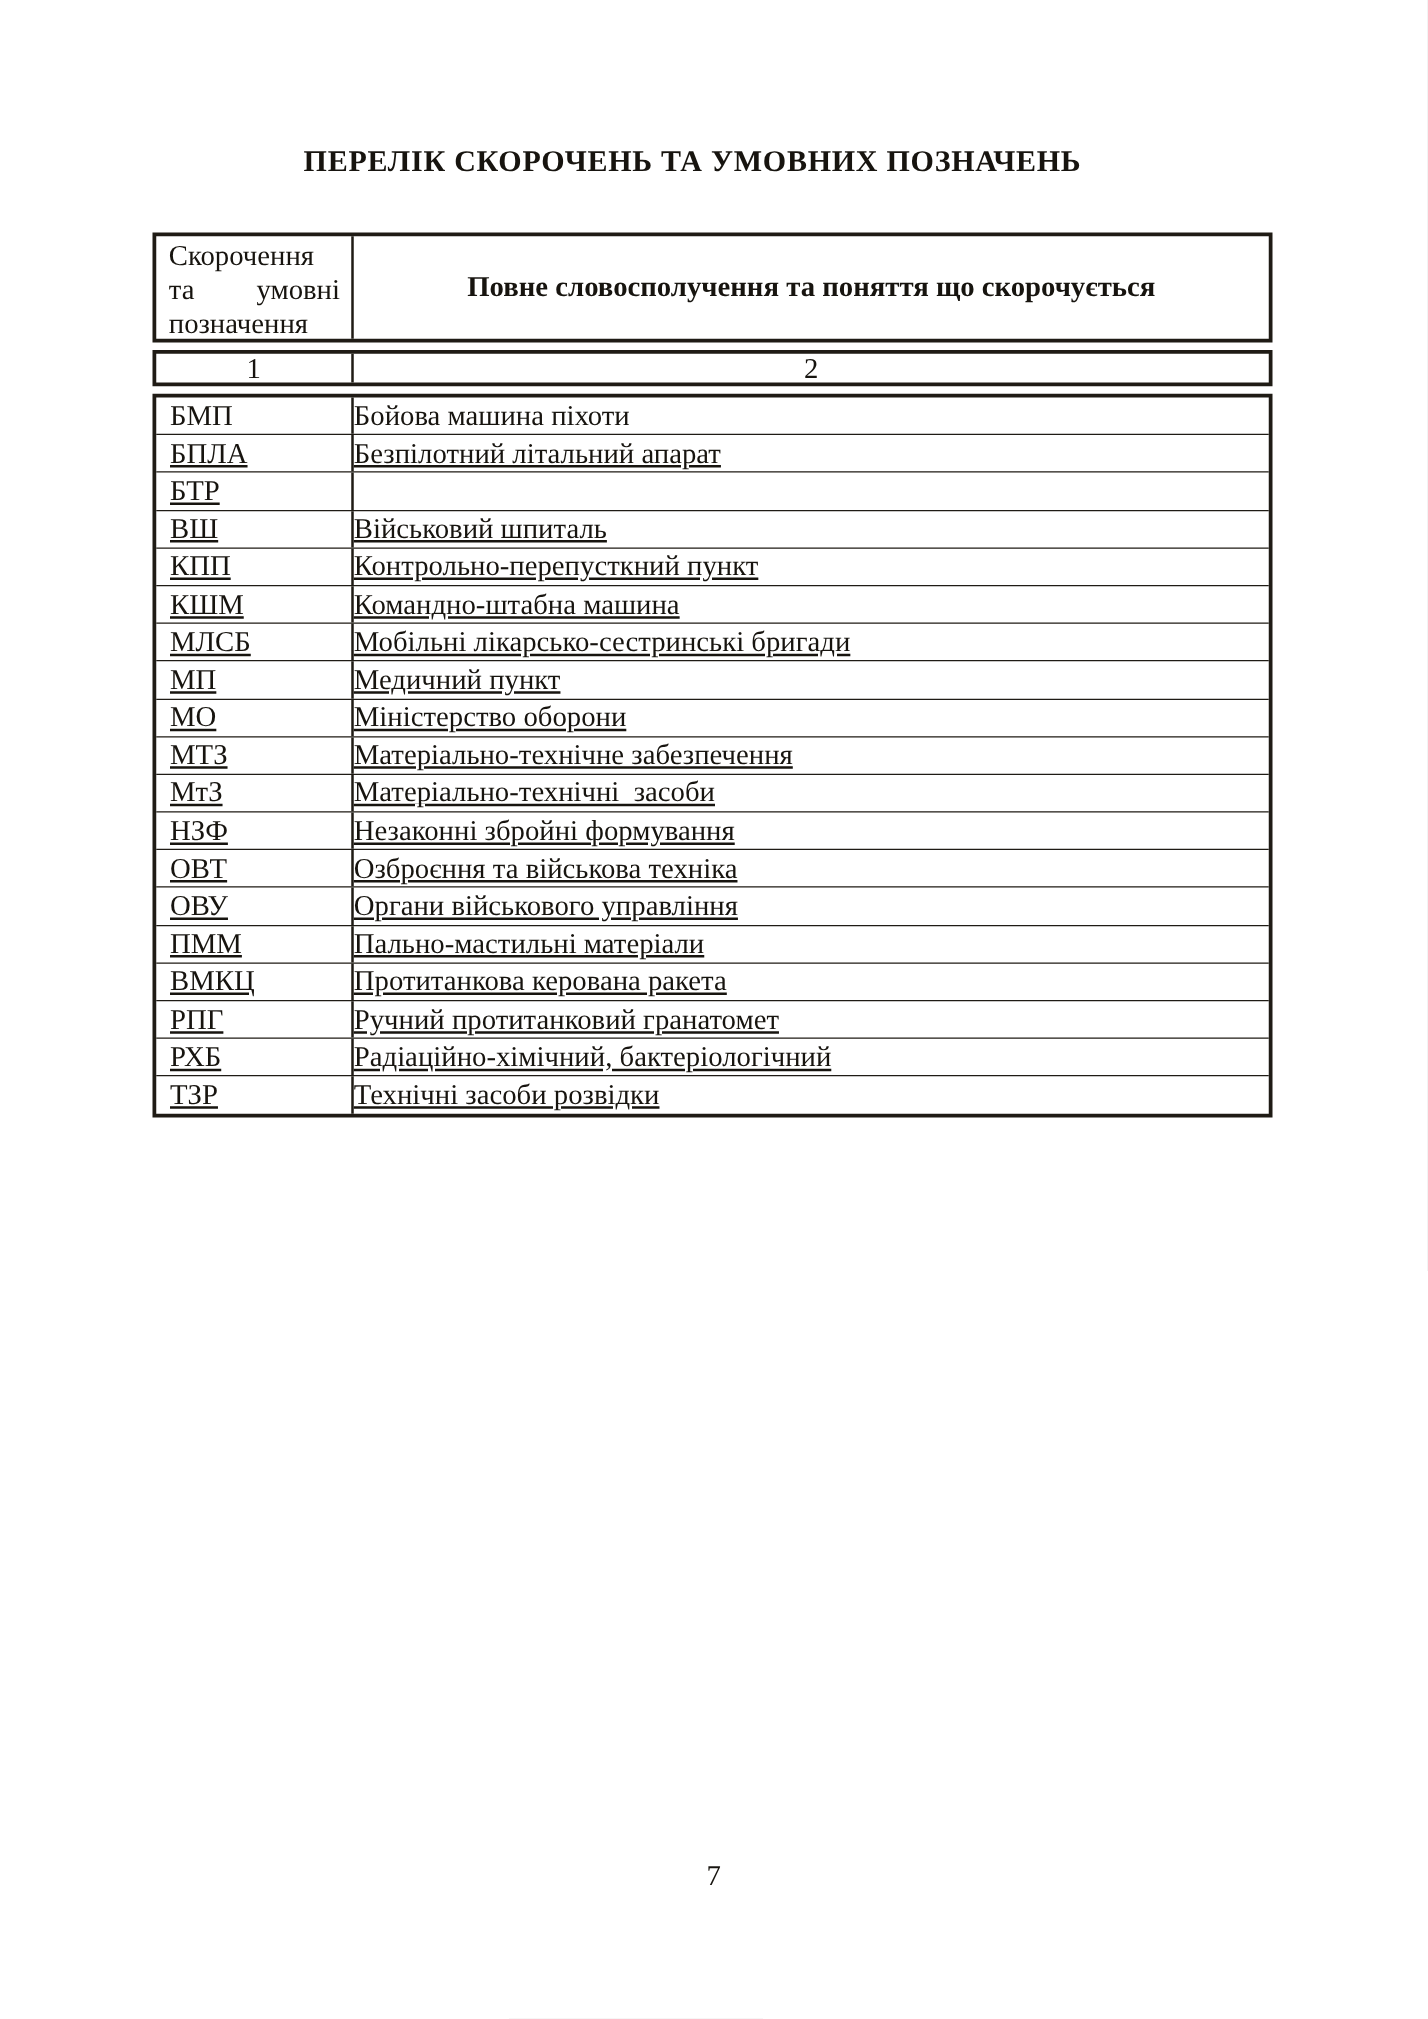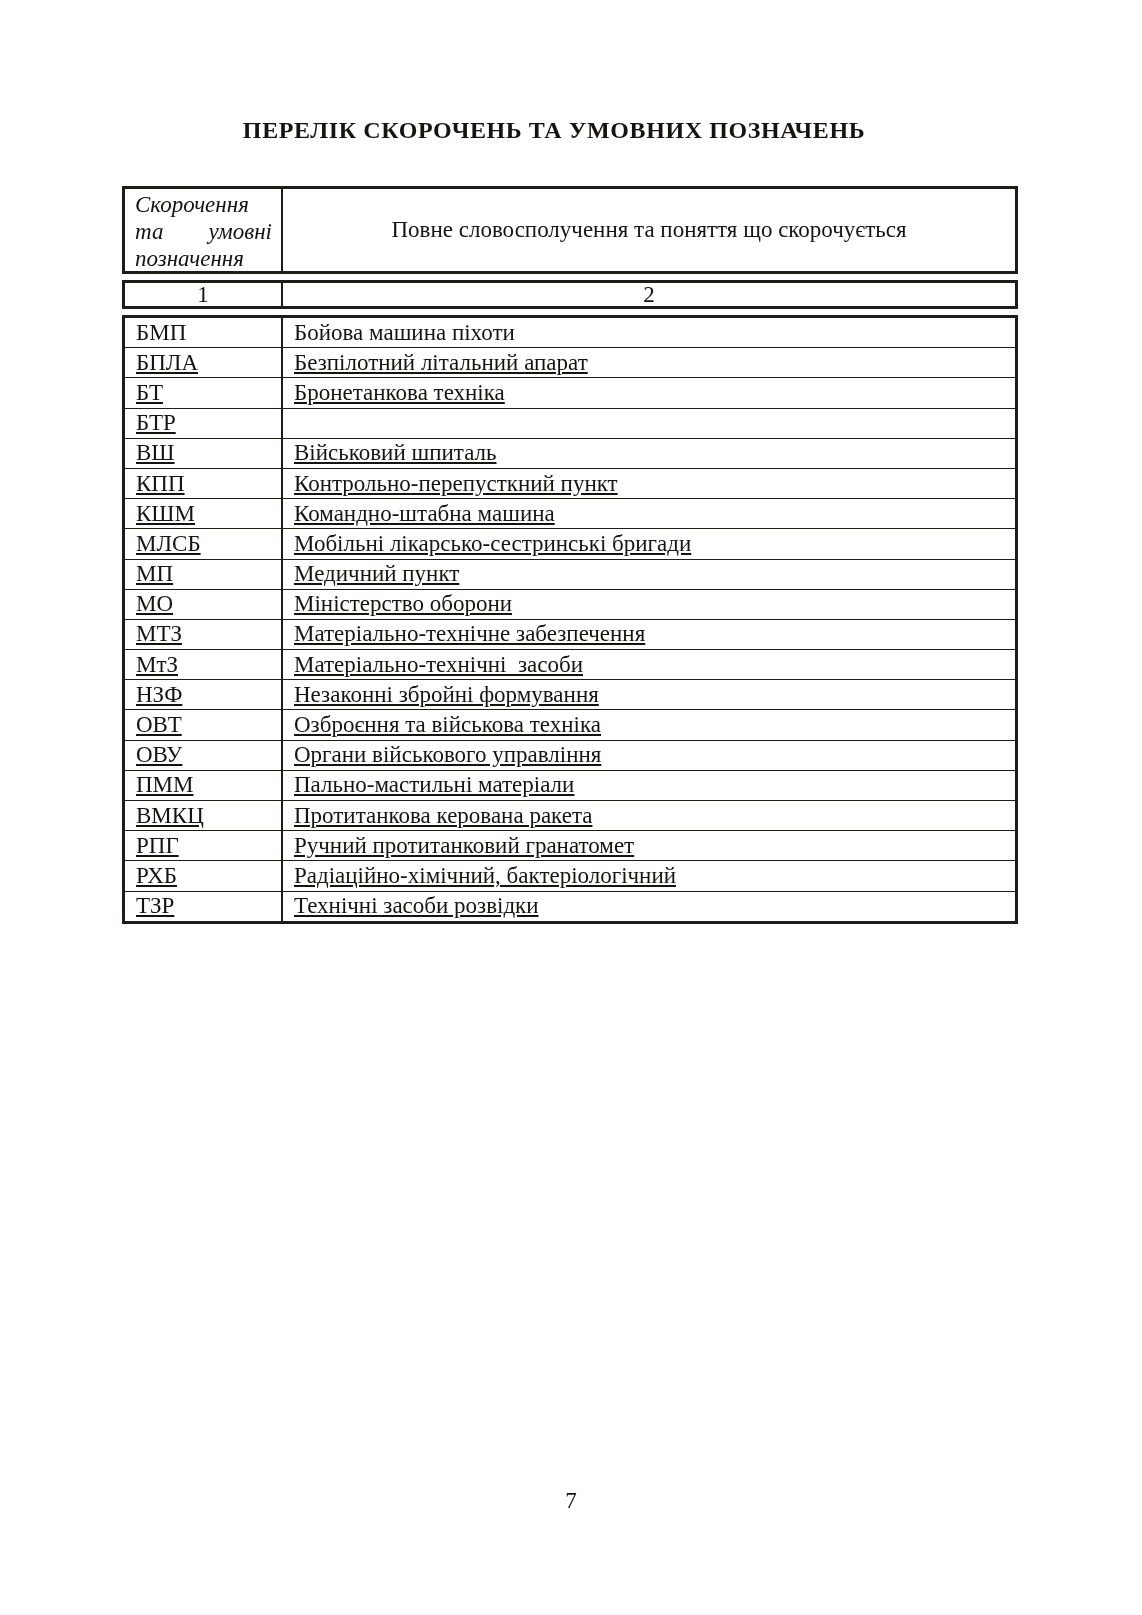--- a/index.html
+++ b/index.html
@@ -59,28 +59,28 @@
   .c1 {
     flex: 0 0 158px;
     width: 158px;
     border-right: 2px solid #1f1b15;
   }
   .c2 { flex: 1 1 auto; }
   .hdr1 {
     padding: 2px 9px 13px 10px;
     line-height: 27px;
     text-align: justify;
-    font-style: italic;
   }
   .hdr2 {
     display: flex;
     align-items: center;
     justify-content: center;
     text-align: center;
     padding: 4px 20px;
+    font-weight: bold;
   }
   .numcell {
     display: flex;
     align-items: center;
     justify-content: center;
     line-height: 21px;
   }
   .row {
     display: flex;
     height: 29.2px;
@@ -90,21 +90,20 @@
     text-decoration: underline;
   }
   .abbr-cell {
     display: flex;
     align-items: center;
     padding-left: 11px;
   }
   .full-cell {
     display: flex;
     align-items: center;
-    padding-left: 11px;
     white-space: pre-wrap;
   }
   .pageno {
     position: absolute;
     top: 1488px;
     left: 0;
     width: 1142px;
     text-align: center;
     font-size: 23px;
     color: #17140f;
@@ -133,24 +132,20 @@
   <div class="row">
     <div class="cell c1 abbr-cell">БМП</div>
     <div class="cell c2 full-cell">Бойова машина піхоти</div>
   </div>
 
   <div class="row">
     <div class="cell c1 abbr-cell">БПЛА</div>
     <div class="cell c2 full-cell">Безпілотний літальний апарат</div>
   </div>
 
-  <div class="row">
-    <div class="cell c1 abbr-cell">БТ</div>
-    <div class="cell c2 full-cell">Бронетанкова техніка</div>
-  </div>
 
   <div class="row">
     <div class="cell c1 abbr-cell">БТР</div>
   </div>
 
 
   <div class="row">
     <div class="cell c1 abbr-cell">ВШ</div>
     <div class="cell c2 full-cell">Військовий шпиталь</div>
   </div>

